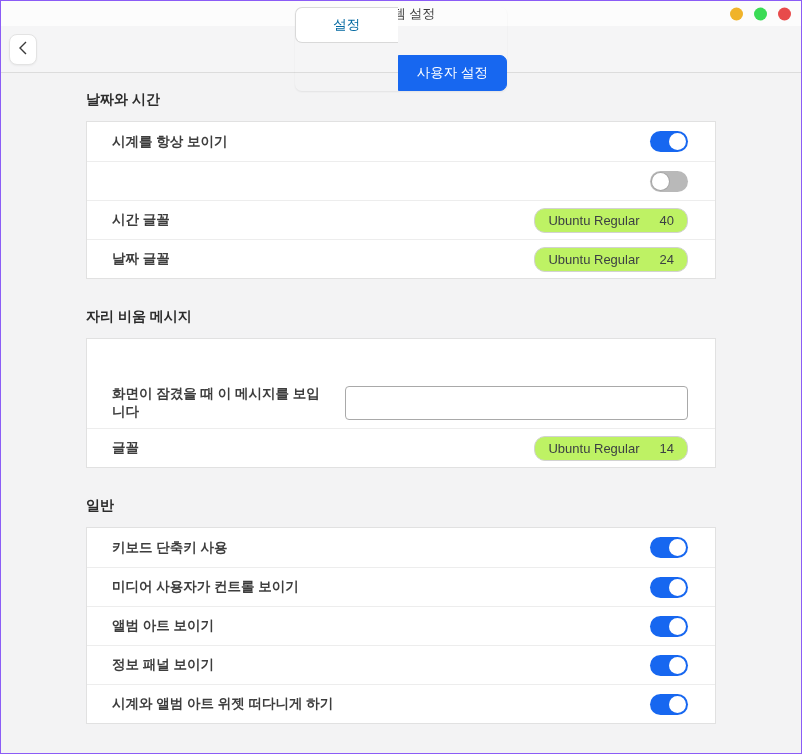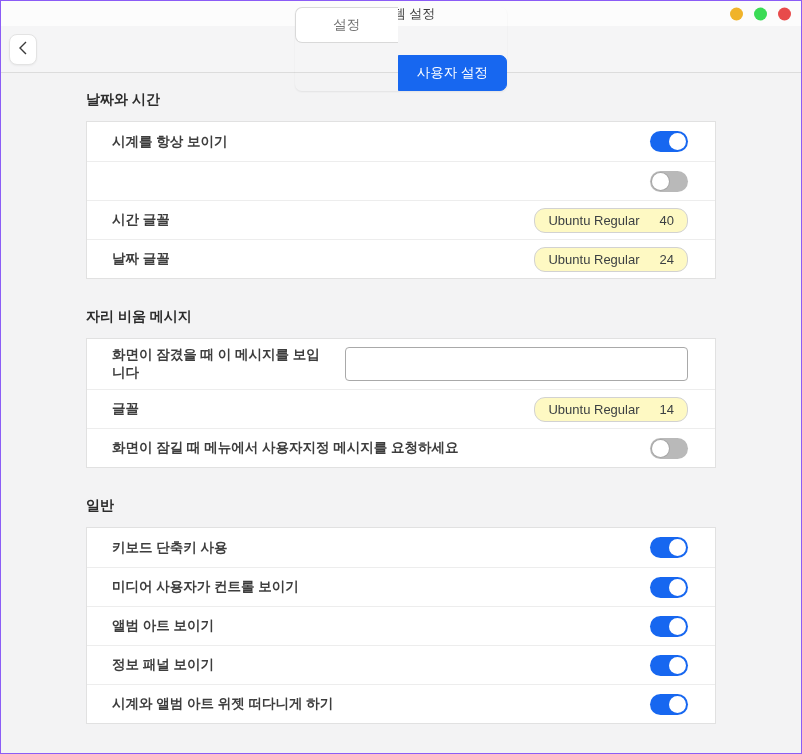--- a/index.html
+++ b/index.html
@@ -39,21 +39,21 @@
     display: flex; align-items: center; justify-content: center;
     cursor: pointer;
   }
   .tabs {
     display: flex; border-radius: 7px;
     box-shadow: 0 1px 2px rgba(0,0,0,0.07);
   }
   .tab {
     min-width: 103px; height: 36px; padding: 0 18px;
     display: flex; align-items: center; justify-content: center;
-    font-size: 13.5px; color: #737373;
+    font-size: 13.5px; color: #0369a1;
     background: #fff; border: 1px solid #d9d9d9;
     cursor: pointer;
   }
   .tab:first-child { border-radius: 7px 0 0 7px; border-right: none; }
   .tab:last-child { border-radius: 0 7px 7px 0; margin-top: 48px; }
   .tab.active { background: #1767f0; border-color: #1767f0; color: #fff; }
   
   .content { padding: 18px 0 0 85px; }
   .section + .section { margin-top: 29px; }
   .section-title {
@@ -63,41 +63,41 @@
   .panel {
     width: 630px; background: #fff;
     border: 1px solid #e1e1e1;
   }
   .row {
     min-height: 39px;
     display: flex; align-items: center;
     padding: 0 27px 0 25px;
   }
   .row + .row { border-top: 1px solid #ededed; }
-  .row.input-row { min-height: 50px; }
+  .row.input-row { min-height: 50px; margin-top: 39px; }
   .row-label { flex: 1; font-size: 13.5px; color: #3d3d3d; padding-right: 12px; font-weight: bold; }
   
   .toggle {
     width: 38px; height: 21px; border-radius: 11px;
     position: relative; flex: none; margin-left: auto; cursor: pointer;
   }
   .toggle.on  { background: #1767f0; }
   .toggle.off { background: #b9b9b9; }
   .knob {
     position: absolute; top: 2px; width: 17px; height: 17px;
     border-radius: 50%; background: #fff;
   }
   .toggle.on  .knob { right: 2px; }
   .toggle.off .knob { left: 2px; box-shadow: 0 0 0 1px rgba(0,0,0,0.10); }
   
   .font-btn {
     margin-left: auto; flex: none;
     display: inline-flex; align-items: center; gap: 20px;
     height: 25px; padding: 0 13px;
-    background: #fef9c3; border: 1px solid #d2d2d2; border-radius: 11px;
+    background: #bef264; border: 1px solid #d2d2d2; border-radius: 11px;
     font-size: 13px; color: #3c4043; cursor: pointer;
     font-family: "Liberation Sans", sans-serif;
   }
   
   .msg-input {
     margin-left: auto; flex: none;
     width: 343px; height: 34px;
     background: #fff; border: 1px solid #a9a9a9; border-radius: 4px;
     font-size: 13px; color: #333; padding: 0 8px;
     font-family: "Liberation Sans", sans-serif;
@@ -169,26 +169,20 @@
             <span class="row-label">화면이 잠겼을 때 이 메시지를 보입니다</span>
             <input class="msg-input" type="text" placeholder="" style="">
           </div>
           <div class="row">
             <span class="row-label">글꼴</span>
             <button class="font-btn">
               <span>Ubuntu Regular</span>
               <span>14</span>
             </button>
           </div>
-          <div class="row">
-            <span class="row-label">화면이 잠길 때 메뉴에서 사용자지정 메시지를 요청하세요</span>
-            <div class="toggle off">
-              <div class="knob"></div>
-            </div>
-          </div>
         </div>
       </div>
       <div class="section">
         <div class="section-title">일반</div>
         <div class="panel">
           <div class="row">
             <span class="row-label">키보드 단축키 사용</span>
             <div class="toggle on">
               <div class="knob"></div>
             </div>

